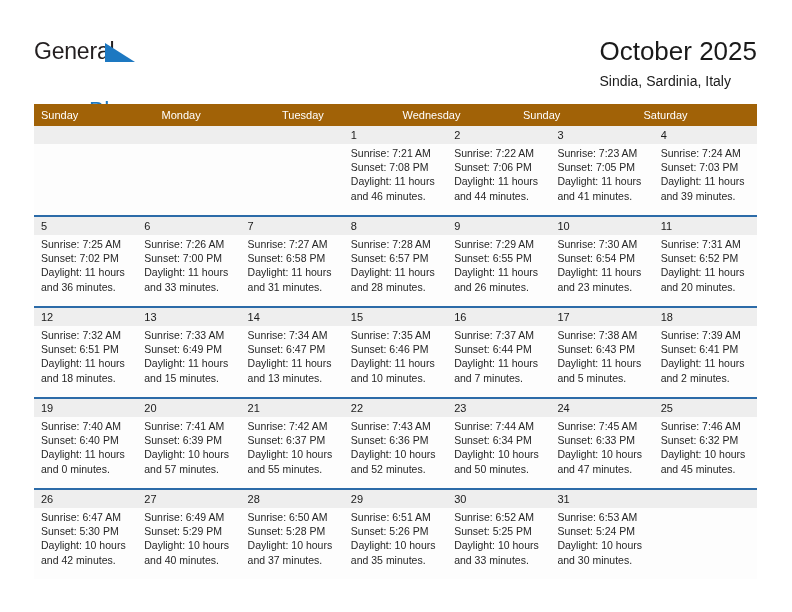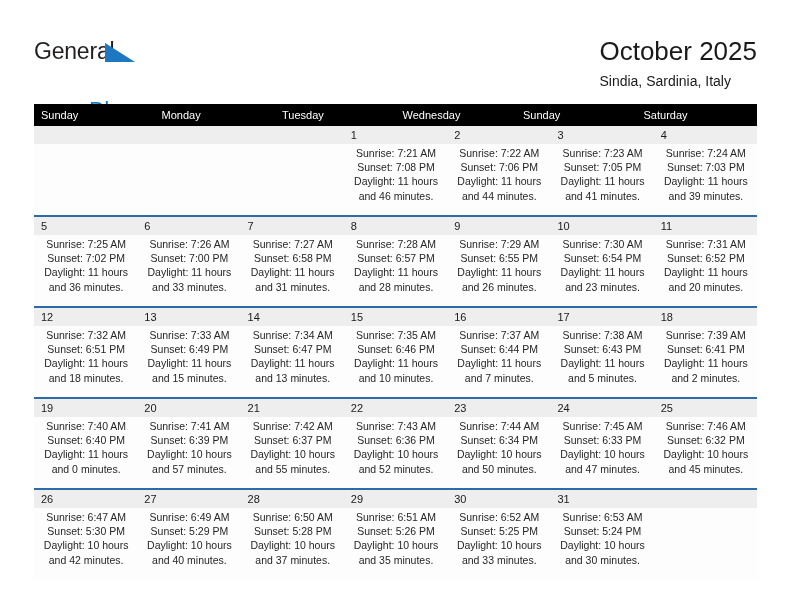--- a/index.html
+++ b/index.html
@@ -93,21 +93,21 @@
   
   .calendar {
     position: absolute;
     left: 34px;
     top: 104px;
     width: 723px;
   }
 
   .dow-header {
     display: flex;
-    background: #000000;
+    background: #a16207;
     height: 22px;
   }
   .dow-cell {
     flex: 1 1 0;
     color: #ffffff;
     font-size: 11px;
     line-height: 22px;
     padding-left: 7px;
     box-sizing: border-box;
     white-space: nowrap;
@@ -118,21 +118,20 @@
   }
   .week .daterow {
     display: flex;
     background: #eeeeee;
     height: 18px;
   }
   .week .bodyrow {
     display: flex;
     background: #fdfdfd;
     height: 71px;
-    text-align: center;
   }
   .week.sep-top {
     border-top: 2px solid #2c6ba8;
   }
 
   .daynum {
     flex: 1 1 0;
     font-size: 11px;
     line-height: 18px;
     padding-left: 7px;

